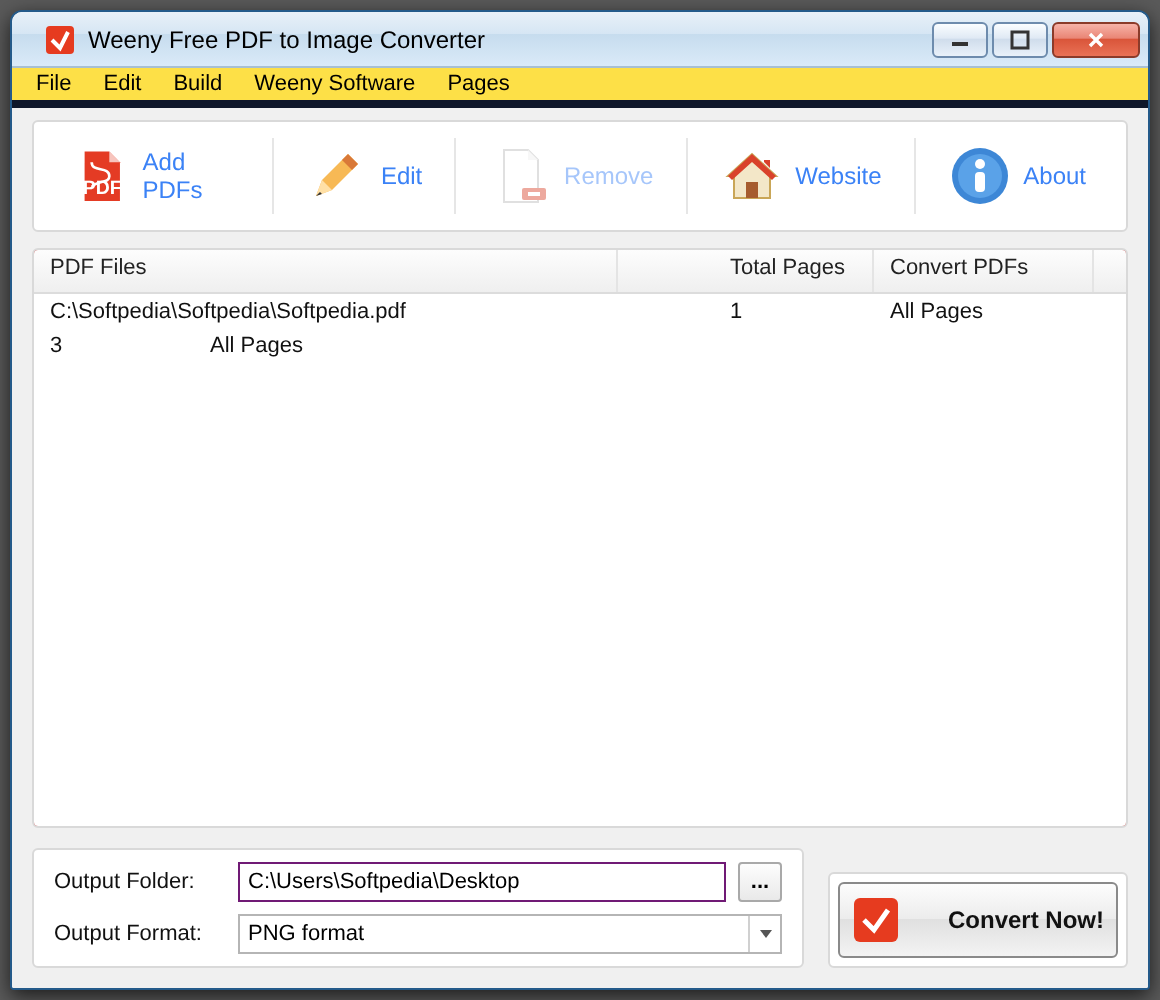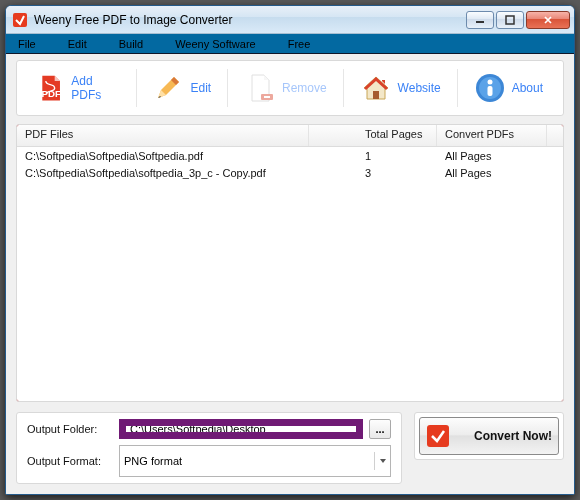--- a/index.html
+++ b/index.html
@@ -1,25 +1,25 @@
 <!DOCTYPE html>
 <html><head>
   <meta charset="utf-8">
   <style>
     * { margin: 0; padding: 0; box-sizing: border-box; font-family: "Segoe UI", Tahoma, sans-serif; font-size: 11px; }
     body { background: #5a5a5a; display: flex; justify-content: center; align-items: center; width: 580px; height: 500px; }
     .window { width: 570px; height: 490px; background: #fff; border: 1px solid #245a8a; border-radius: 6px 6px 2px 2px; box-shadow: 0 3px 10px rgba(0,0,0,0.7); display: flex; flex-direction: column; overflow: hidden; }
-    .titlebar { height: 28px; background: linear-gradient(to bottom, #e8f0f8 0%, #d6e6f4 40%, #c6dcee 41%, #daeaf8 100%); display: flex; align-items: center; padding: 0 4px 0 6px; border-bottom: 1px solid #a7bfd2; }
+    .titlebar { height: 28px; background: linear-gradient(to bottom, #e8f0f8 0%, #d6e6f4 40%, #c6dcee 41%, #daeaf8 100%); display: flex; align-items: center; padding: 0 4px 0 16px; border-bottom: 1px solid #a7bfd2; }
     .titlebar-icon { width: 16px; height: 16px; margin-right: 6px; }
     .titlebar-title { flex: 1; color: #000; font-size: 12px; }
     .win-controls { display: flex; gap: 2px; }
     .win-btn { width: 28px; height: 18px; border: 1px solid #6d8bad; border-radius: 3px; background: linear-gradient(to bottom,#fafdff,#dfe9f4 45%,#cfdceb 46%,#e9f1fa); display:flex; align-items:center; justify-content:center; cursor:pointer; }
     .win-btn.close { width: 44px; background: linear-gradient(to bottom,#f7b3a8,#e98575 45%,#d95439 46%,#e97256); border-color:#8b3b2a; }
     .win-btn svg { width: 10px; height: 10px; }
-    .menubar { height: 20px; background: #0369a1; display: flex; align-items: center; padding: 0 4px; border-bottom: 1px solid #0f172a; gap: 16px; }
+    .menubar { height: 20px; background: #fde047; display: flex; align-items: center; padding: 0 4px; border-bottom: 4px solid #0f172a; }
     .menubar span { padding: 2px 8px; cursor: pointer; }
     .client { flex:1; display:flex; flex-direction:column; padding: 6px 10px 10px 10px; background: #f0f0f0; }
     .toolbar { height: 56px; border: 1px solid #d9d9d9; background: #fff; border-radius: 3px; display: flex; align-items: center; padding: 4px 10px; gap: 4px; }
     .tool-btn { display: flex; align-items: center; gap: 6px; height: 44px; padding: 0 10px; border-radius: 3px; cursor: pointer; }
     .tool-btn.disabled { opacity: 0.45; cursor: default; }
     .tool-icon { width: 32px; height: 32px; display:flex; align-items:center; justify-content:center; }
     .tool-label { font-size: 12px; color: #3b82f6; }
     .tool-divider { width: 1px; height: 38px; background: #e6e6e6; margin: 0 2px; }
     .list-frame { flex:1; border: 1px solid #d9d9d9; background: #b91c1c; margin-top: 8px; border-radius: 3px; display:flex; flex-direction:column; overflow:hidden; }
     .list-header { display:flex; background: linear-gradient(to bottom,#fdfdfd,#efefef); border-bottom: 1px solid #dcdcdc; height: 22px; }
@@ -28,27 +28,27 @@
     .col.pages { width: 80px; margin-left: 48px; }
     .col.range { width: 110px; }
     .col.tail { width: 16px; border-right:none; }
     .list-rows { flex:1; background:#fff; }
     .row { display:flex; height: 17px; align-items:center; }
     .row .cell { padding: 0 8px; color:#111; }
     .row .cell.path { flex: 1; white-space: nowrap; overflow: hidden; }
     .row .cell.pages { width: 80px; }
     .row .cell.range { width: 110px; }
     .row .cell.tail { width: 16px; }
-    .bottom-panel { margin-top: 10px; display:flex; gap: 12px; align-items:flex-start; }
+    .bottom-panel { margin-top: 10px; display:flex; gap: 12px; align-items:flex-end; }
     .outputs { flex:1; border: 1px solid #d9d9d9; background:#fff; border-radius:3px; padding: 6px 10px; display:flex; flex-direction:column; gap: 6px; }
     .field-row { display:flex; align-items:center; gap: 6px; }
     .field-label { width: 86px; color:#111; }
-    .text-input { flex:1; height: 20px; border:7px solid #701a75; background:#fff; padding: 0 4px; font-size:11px; }
+    .text-input { flex:1; height: 20px; border:1px solid #701a75; background:#fff; padding: 0 4px; font-size:11px; }
     .browse-btn { width: 22px; height: 20px; border:1px solid #a9a9a9; background: linear-gradient(to bottom,#fdfdfd,#e9e9e9); border-radius:2px; cursor:pointer; font-weight:bold; text-align:center; line-height:18px; }
-    .combo { flex:1; height: 32px; border:1px solid #b5b5b5; background:#fff; display:flex; align-items:center; justify-content:space-between; padding-left:4px; cursor:pointer; }
+    .combo { flex:1; height: 20px; border:1px solid #b5b5b5; background:#fff; display:flex; align-items:center; justify-content:space-between; padding-left:4px; cursor:pointer; }
     .combo-arrow { width: 16px; height:18px; display:flex;align-items:center;justify-content:center;border-left:1px solid #d0d0d0; }
     .convert-wrapper { width: 150px; border: 1px solid #d9d9d9; background:#fff; border-radius:3px; display:flex; align-items:center; justify-content:center; padding: 4px; }
     .convert-btn { width: 100%; height: 38px; border:1px solid #8a8a8a; border-radius:3px; background: linear-gradient(to bottom,#fdfdfd,#ececec 48%,#e0e0e0 49%,#f3f3f3); display:flex; align-items:center; justify-content:center; gap:24px; cursor:pointer; }
     .convert-label { font-size: 12px; font-weight: bold; color:#111; }
     .convert-icon { width:24px; height:24px; }
   </style>
 </head>
 <body>
 
 <div class="window">
@@ -77,21 +77,21 @@
           </svg>
         </div>
     </div>
   </div>
 
   <div class="menubar">
     <span>File</span>
     <span>Edit</span>
     <span>Build</span>
     <span>Weeny Software</span>
-    <span>Free</span>
+    <span>Pages</span>
   </div>
 
   <div class="client">
     <div class="toolbar">
       <div class="tool-btn">
         <span class="tool-icon">
           <svg viewBox="0 0 32 32">
               <path d="M6 2h14l6 6v22H6z" fill="#e43b24"></path>
               <path d="M20 2v6h6" fill="#fff" opacity="0.7"></path>
               <text x="16" y="26" text-anchor="middle" fill="#fff" font-size="8" font-weight="bold">PDF</text>
@@ -158,21 +158,20 @@
         <div class="col tail"></div>
       </div>
       <div class="list-rows" id="list-rows">
           <div class="row">
             <div class="cell path">C:\Softpedia\Softpedia\Softpedia.pdf</div>
             <div class="cell pages">1</div>
             <div class="cell range">All Pages</div>
             <div class="cell tail"></div>
           </div>
           <div class="row">
-            <div class="cell path">C:\Softpedia\Softpedia\softpedia_3p_c - Copy.pdf</div>
             <div class="cell pages">3</div>
             <div class="cell range">All Pages</div>
             <div class="cell tail"></div>
           </div>
         </div>
     </div>
 
     <div class="bottom-panel">
       <div class="outputs">
         <div class="field-row">

